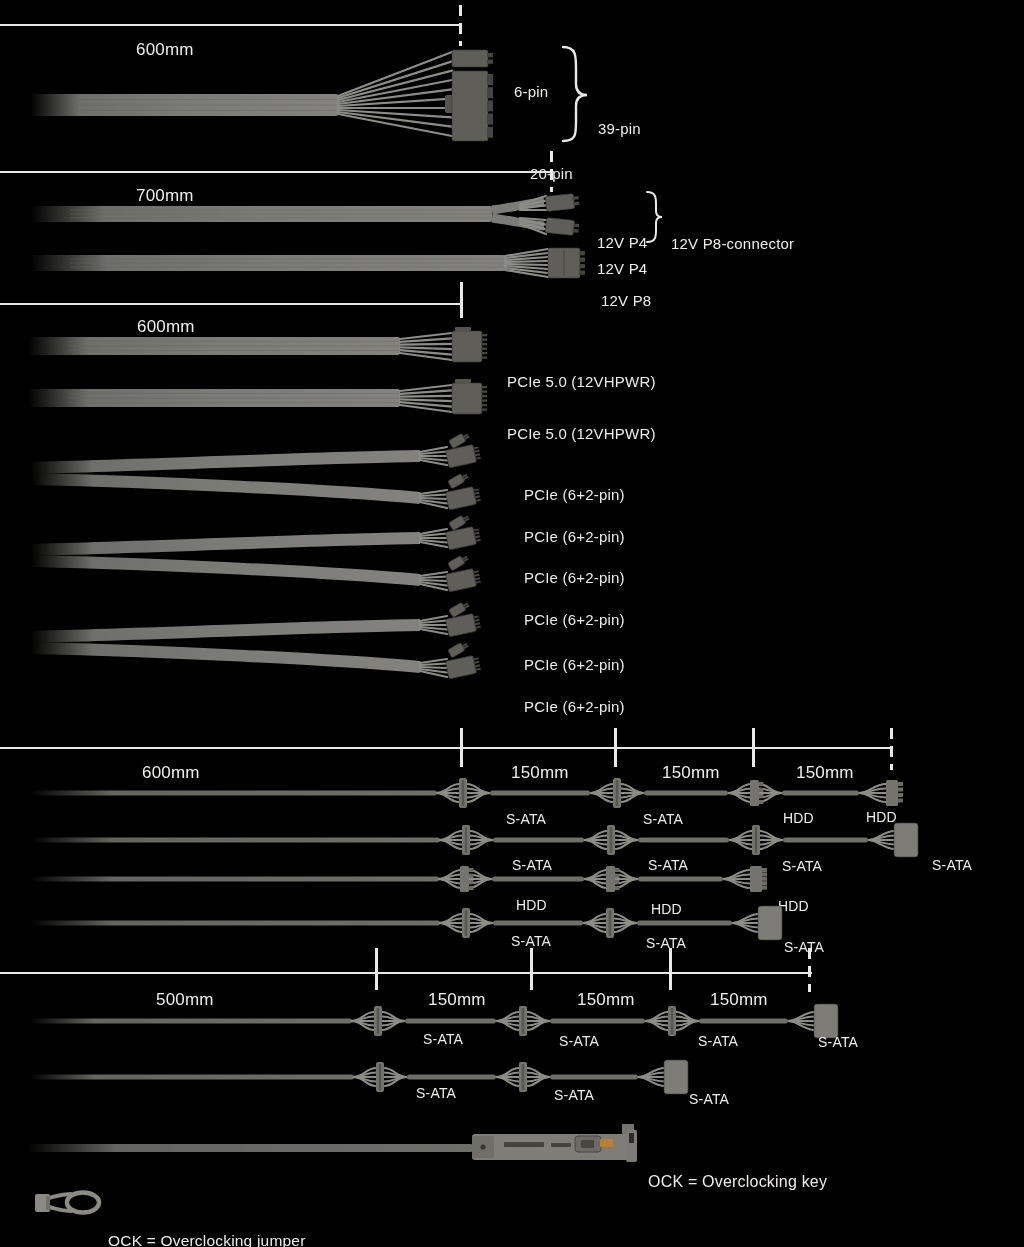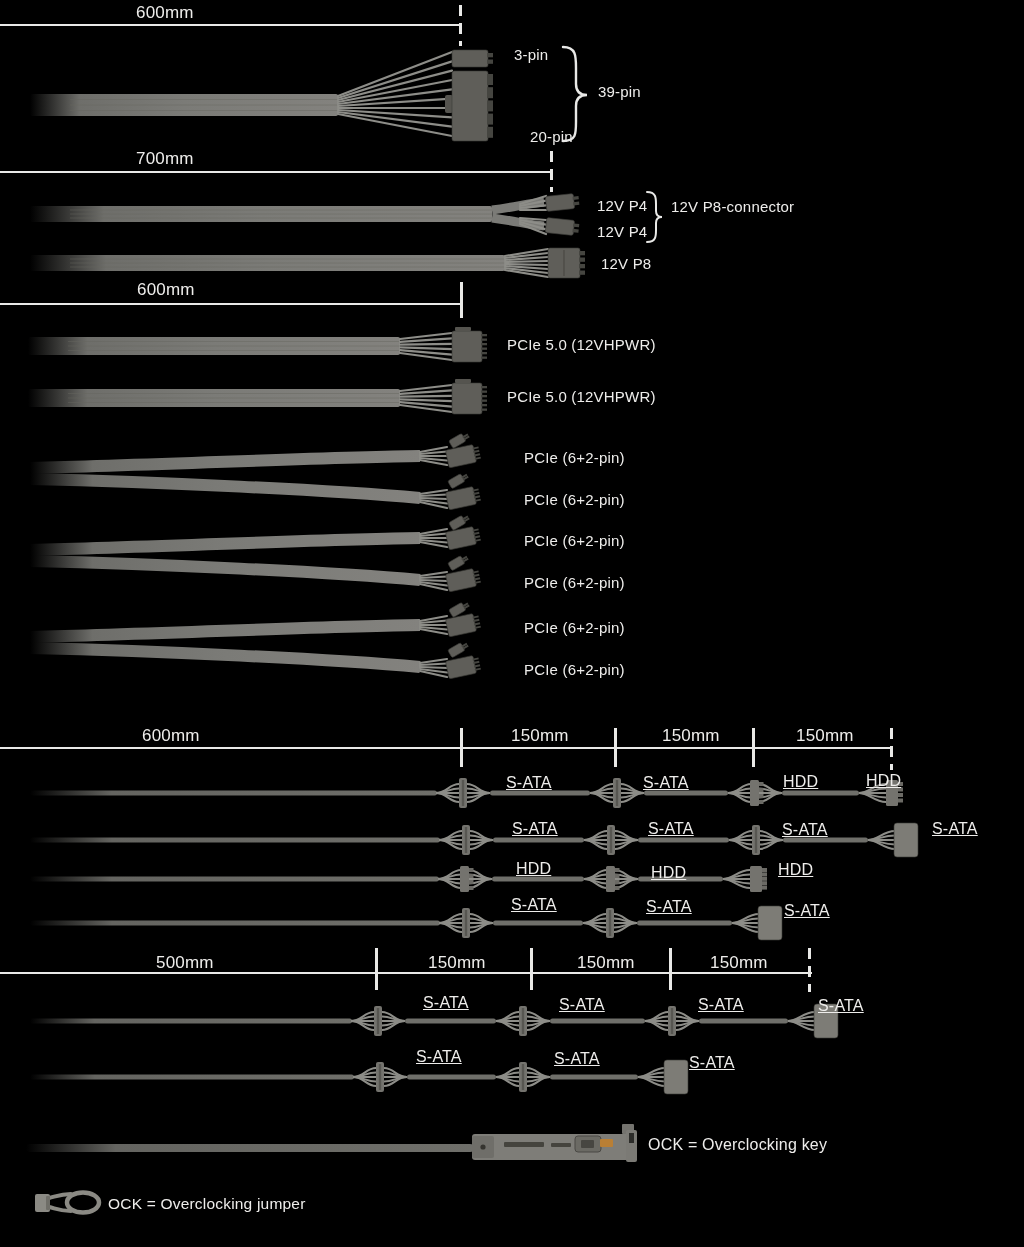--- a/index.html
+++ b/index.html
@@ -1,20 +1,20 @@
 <!DOCTYPE html>
 <html><head>
 <meta charset="utf-8">
 <style>
   html,body{margin:0;padding:0;background:#000;}
   #stage{position:relative;width:1024px;height:1247px;background:#000;overflow:hidden;
          font-family:"Liberation Sans",sans-serif;}
   .lbl{position:absolute;color:#eeedeb;font-size:15px;line-height:1.15;white-space:nowrap;
-       letter-spacing:.2px;}
-  .lbl.small{font-size:16px;text-decoration:underline;}
+       letter-spacing:.2px;margin-top:37px;}
+  .lbl.small{font-size:14px;}
   .lbl.meas{font-size:17px;}
   .hline{position:absolute;height:2px;background:#e9e9e7;}
   .vtick{position:absolute;width:2.5px;background:#e9e9e7;}
   .vtick.dashed{background:repeating-linear-gradient(to bottom,#e9e9e7 0 11px,transparent 11px 18px);}
   svg.cg{position:absolute;overflow:visible;}
 </style>
 </head>
 <body>
 
 <div id="stage">
@@ -57,21 +57,21 @@
       <rect x="452" y="10" width="36" height="17" rx="2" fill="#5f5e59" stroke="#3a3a36" stroke-width="0.6"></rect>
       <rect x="487" y="13" width="6" height="4.3" fill="#454540"></rect>
       <rect x="487" y="19.5" width="6" height="4.3" fill="#454540"></rect>
       <rect x="452" y="31" width="36" height="70" rx="2" fill="#5f5e59" stroke="#3a3a36" stroke-width="0.6"></rect>
       <rect x="487" y="34" width="6" height="11" fill="#454540"></rect>
       <rect x="487" y="47.2" width="6" height="11" fill="#454540"></rect>
       <rect x="487" y="60.4" width="6" height="11" fill="#454540"></rect>
       <rect x="487" y="73.6" width="6" height="11" fill="#454540"></rect>
       <rect x="487" y="86.8" width="6" height="11" fill="#454540"></rect>
     </svg>
-  <div class="lbl" style="left:514px;top:46px">3-pin</div>
+  <div class="lbl" style="left:514px;top:46px">6-pin</div>
   <div class="lbl" style="left:530px;top:128px">20-pin</div>
   <svg class="cg" style="left:560px;top:44px" width="30" height="100">
     <path d="M3,3 C16,3 16,12 16,24 L16,40 C16,48 20,51 27,51 C20,51 16,54 16,62 L16,78 C16,90 16,97 3,97" fill="none" stroke="#e9e9e7" stroke-width="2.4" stroke-linecap="round"></path>
   </svg>
   <div class="lbl" style="left:598px;top:83px">39-pin</div>
 
   <div class="lbl meas" style="left:136px;top:149px">700mm</div>
   <div class="hline" style="left:0;top:171px;width:553px"></div>
   <div class="vtick dashed" style="left:550px;top:151px;height:41px"></div>
   <svg class="cg" id="g-cpu" style="left:0;top:190px" width="680" height="100">

